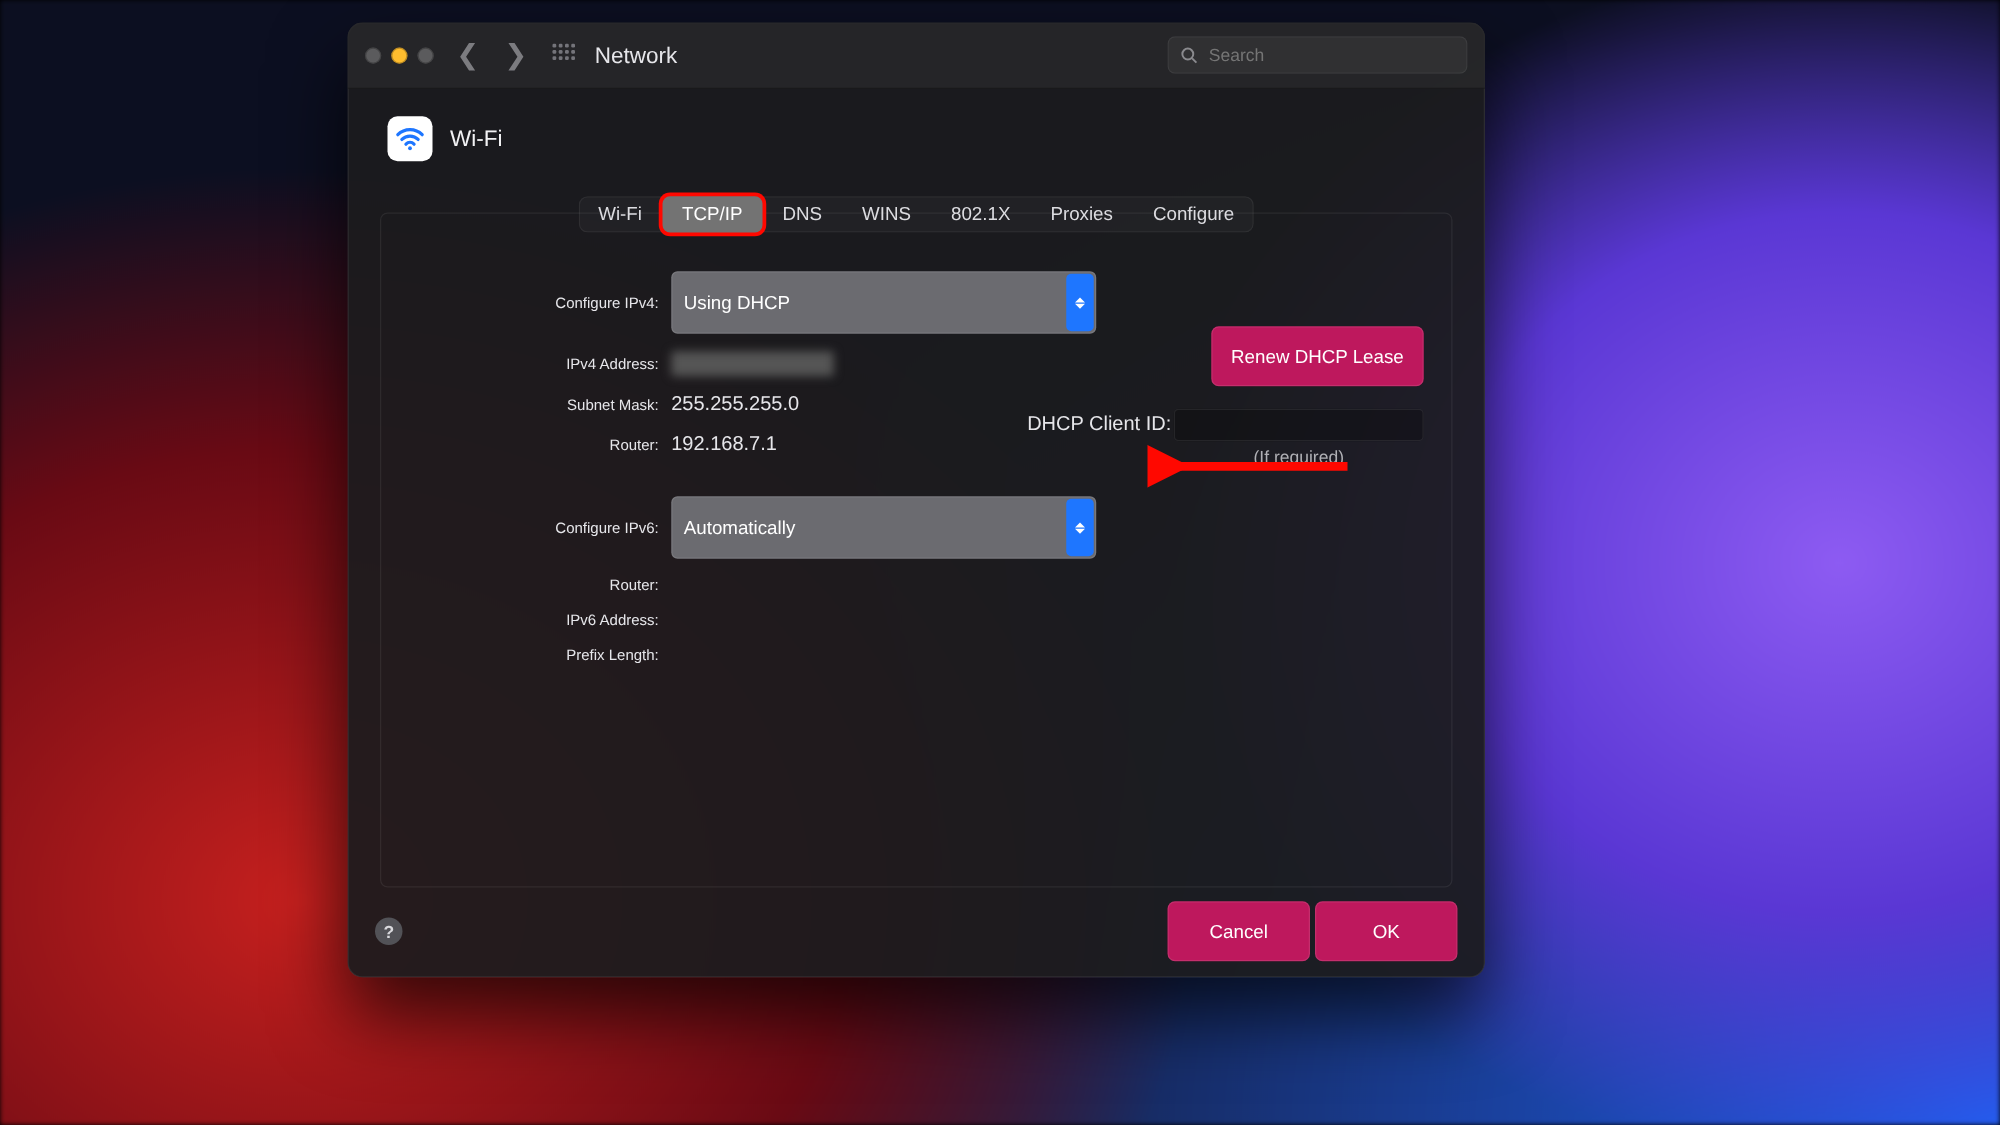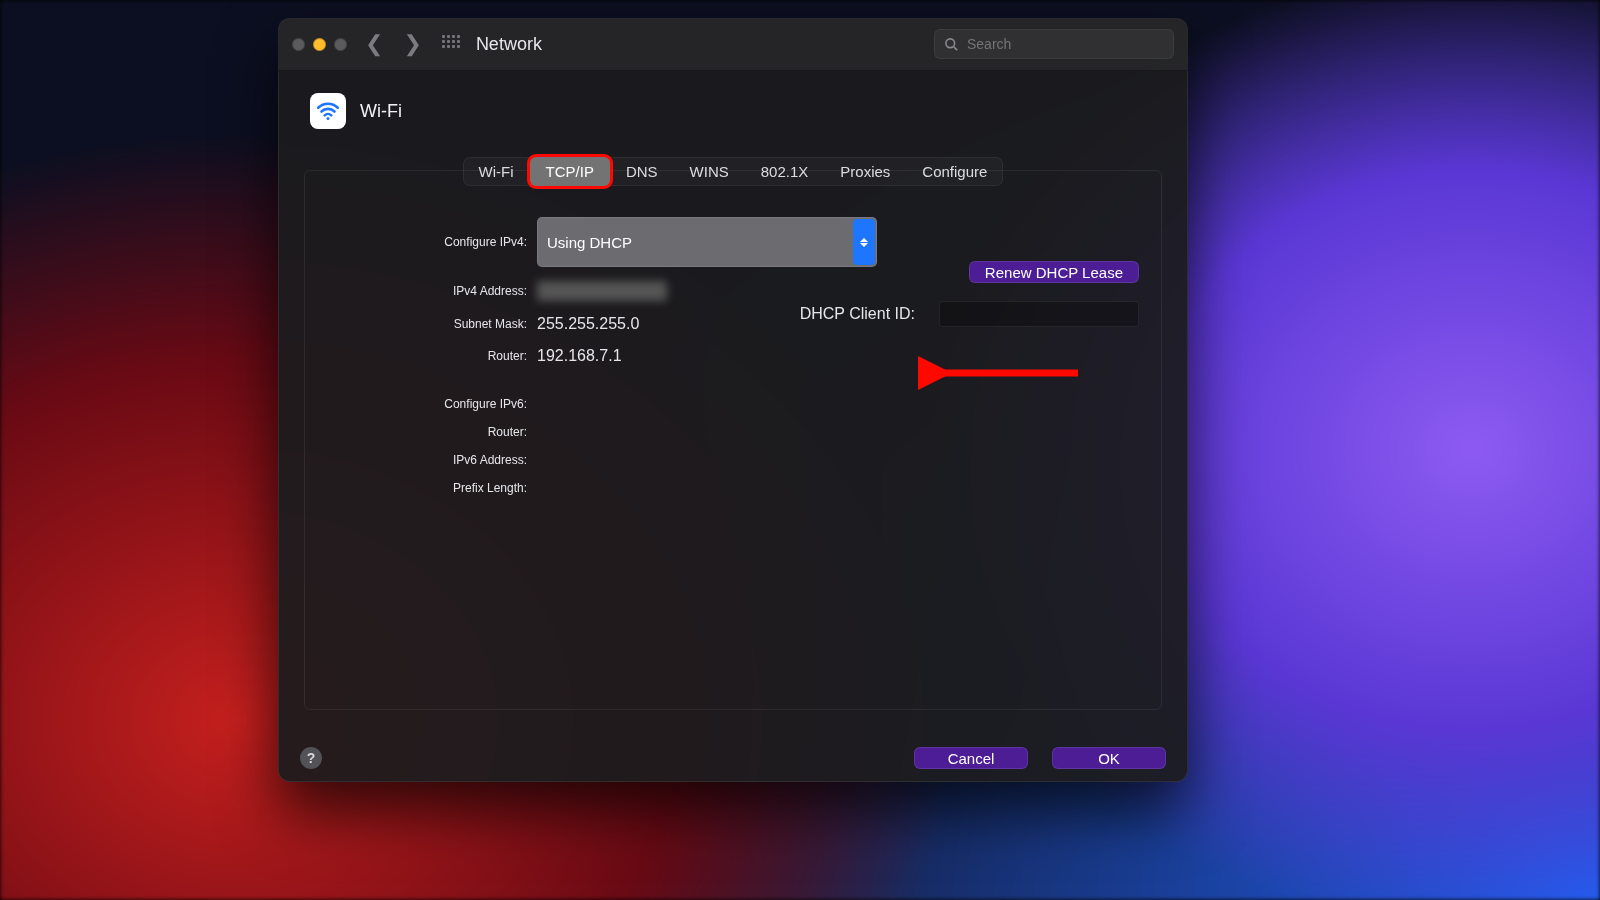--- a/index.html
+++ b/index.html
@@ -126,39 +126,39 @@
     align-items:center; justify-content:center; gap:1px;
   }
   .chev::before, .chev::after {
     content: ""; width: 0; height: 0; border-left: 4px solid transparent; border-right: 4px solid transparent;
   }
   .chev::before { border-bottom: 4px solid #fff; }
   .chev::after  { border-top: 4px solid #fff; }
 
   .blur-box { width:130px; height:20px; background: #555; filter: blur(4px); border-radius:2px;}
   .btn {
-    height: 22px; padding: 0 16px; background: #4c1d95; border-radius: 6px;
+    height: 48px; padding: 0 16px; background: #be185d; border-radius: 6px;
     display: inline-flex; align-items:center; color:#fff; font-size:15px;
     box-shadow: inset 0 0 0 1px rgba(255,255,255,0.1);
     cursor: default;
   }
   .right-col { position:absolute; right:22px; top:90px; width: 360px;}
   .field {
     width: 200px; height: 26px; background: rgba(0,0,0,0.28); border-radius:4px;
     box-shadow: inset 0 0 0 1px rgba(255,255,255,0.08);
   }
   .hint { color:#b0b0b5; font-size:14px; text-align:center; width:200px; margin-top:4px;}
 
   .footer { position:absolute; left:22px; right:22px; bottom:14px; display:flex; align-items:center;}
   .help {
     width:22px; height:22px; border-radius:50%; background:#525257; color:#d9d9dd;
     display:flex; align-items:center; justify-content:center; font-size:14px; font-weight:600;
   }
   .footer .spacer{flex:1;}
-  .footer .btn { width: 82px; justify-content:center; margin-left:24px;}
+  .footer .btn { width: 82px; justify-content:center; margin-left:4px;}
 
   .arrow {
     position:absolute; left: 640px; top: 335px; pointer-events:none;
   }
 </style>
 </head>
 <body>
 
 <div class="wallpaper"></div>
 
@@ -248,20 +248,24 @@
 
       <div class="row">
         <div class="lab">Router:</div>
         <div class="val">192.168.7.1</div>
       </div>
 
       <div style="height:18px"></div>
 
       <div class="row">
         <div class="lab">Configure IPv6:</div>
+        <div class="select">
+          <span>Automatically</span>
+          <span class="chev"></span>
+        </div>
       </div>
 
       <div class="row">
         <div class="lab">Router:</div>
         <div class="val"></div>
       </div>
 
       <div class="row">
         <div class="lab">IPv6 Address:</div>
         <div class="val"></div>
@@ -269,23 +273,26 @@
 
       <div class="row">
         <div class="lab">Prefix Length:</div>
         <div class="val"></div>
       </div>
 
       <div class="right-col">
         <div style="display:flex; justify-content:flex-end; margin-bottom:18px;">
           <div class="btn">Renew DHCP Lease</div>
         </div>
-        <div style="display:flex; align-items:center; justify-content:flex-end; gap:24px;">
+        <div style="display:flex; align-items:center; justify-content:flex-end; gap:2px;">
           <span class="val">DHCP Client ID:</span>
           <div class="field"></div>
+        </div>
+        <div style="display:flex; justify-content:flex-end;">
+          <div class="hint">(If required)</div>
         </div>
       </div>
 
     </div>
 
     <div class="footer">
       <div class="help">?</div>
       <div class="spacer"></div>
       <div class="btn">Cancel</div>
       <div class="btn">OK</div>

